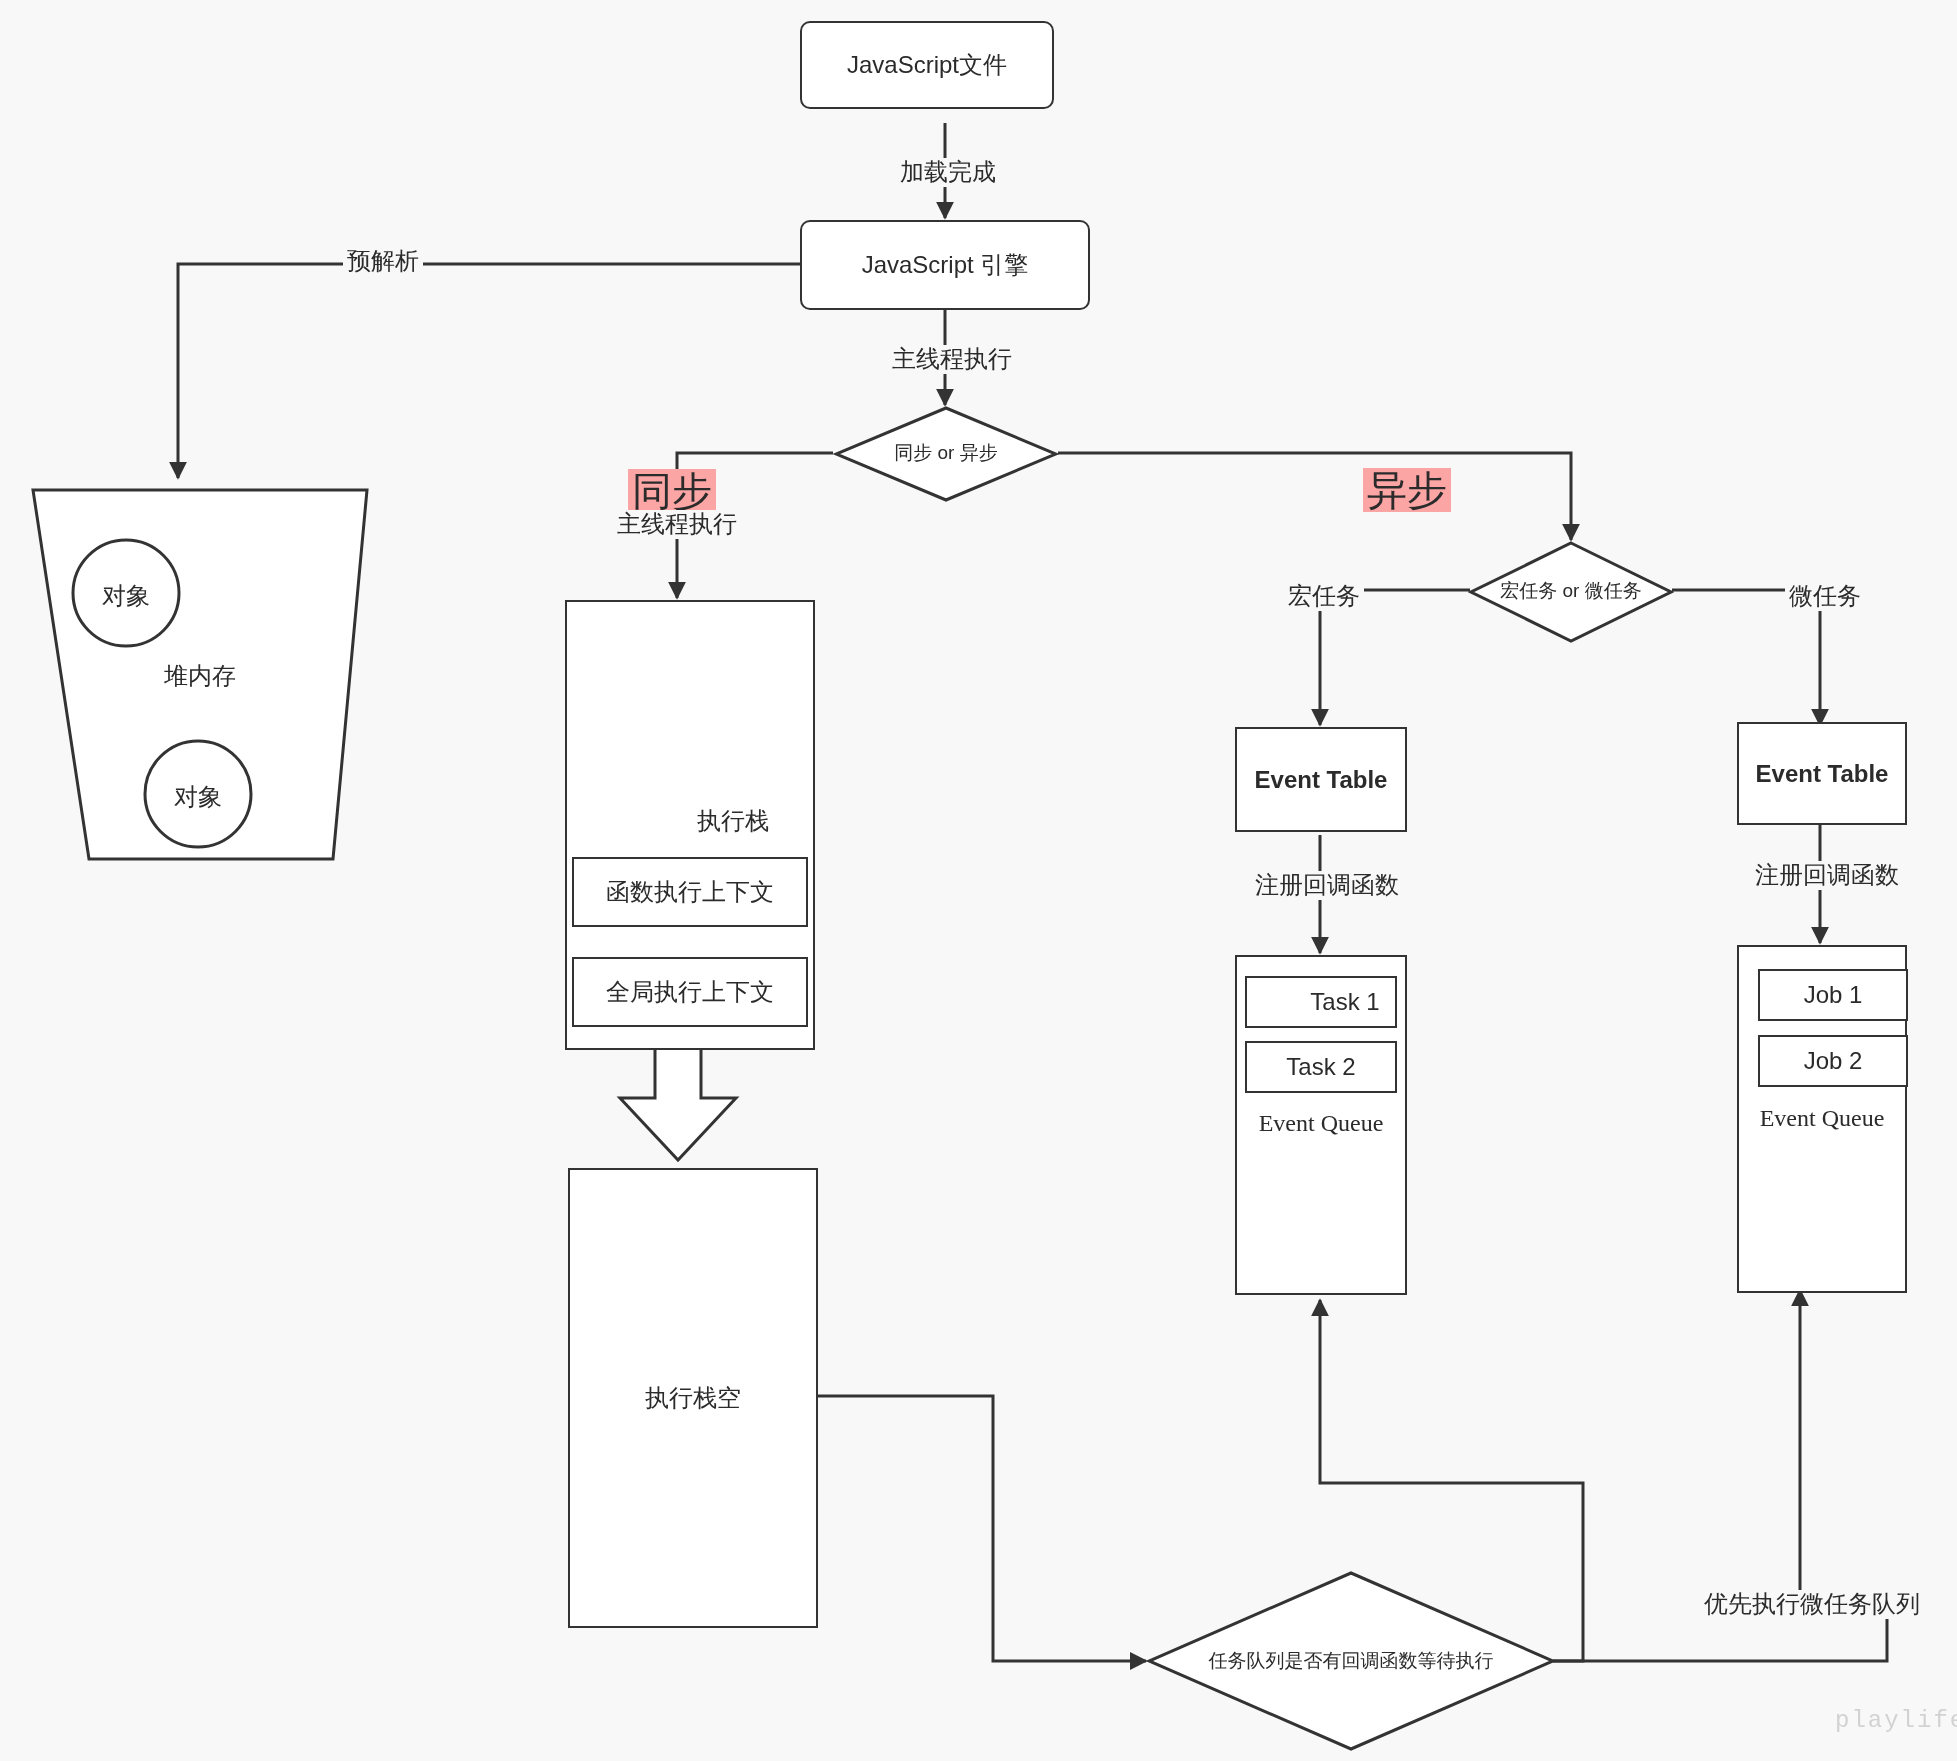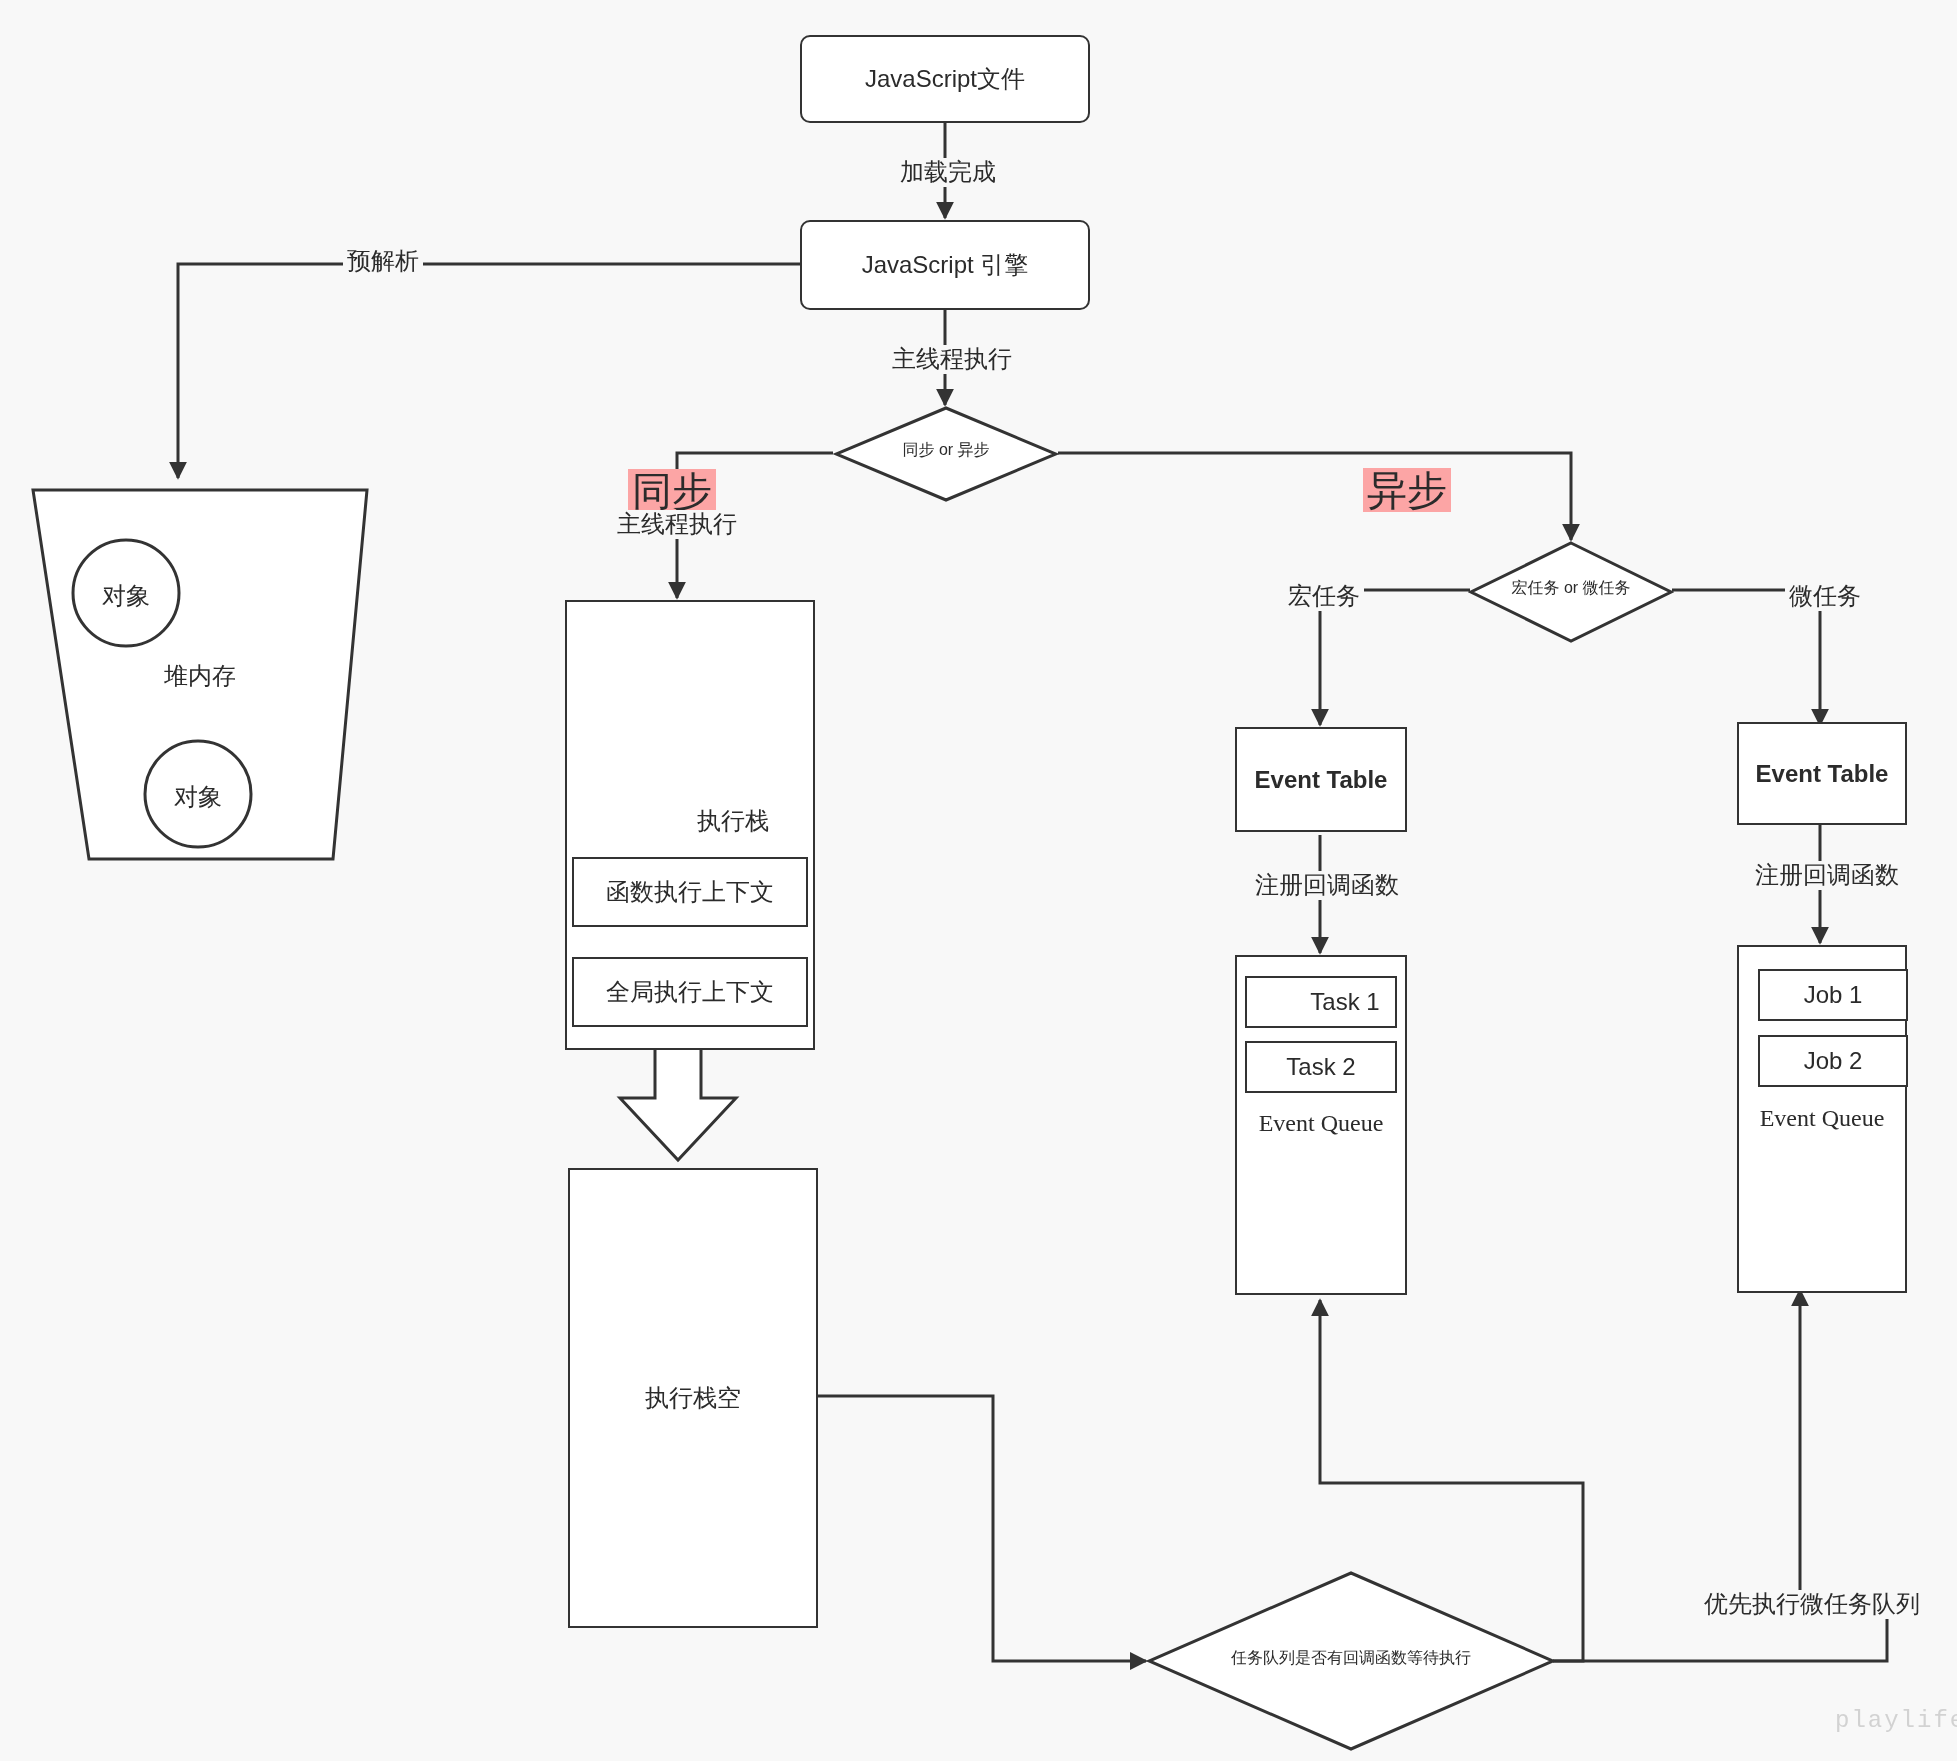--- a/index.html
+++ b/index.html
@@ -34,21 +34,21 @@
     position:absolute;background:#f8f8f8;
     color:#2b2b2b;font-size:24px;white-space:nowrap;
     padding:0 4px;line-height:1.2;
   }
   .big-branch-label{
     position:absolute;background:#fca5a5;
     color:#2b2b2b;font-size:40px;white-space:nowrap;
     padding:0 4px;line-height:1.1;margin-top:40px;
   }
   .diamond-text{
-    position:absolute;color:#2b2b2b;font-size:16px;
+    position:absolute;color:#2b2b2b;font-size:19px;
     white-space:nowrap;text-align:center;
   }
   .watermark{
     position:absolute;color:#d2d2d2;font-size:24px;
     font-family:"Liberation Mono","DejaVu Sans Mono",monospace;
     letter-spacing:2px;white-space:nowrap;
   }
 </style>
 </head>
 <body>
@@ -84,21 +84,21 @@
       <path d="M 655 1050 L 655 1098 L 620 1098 L 678 1160 L 736 1098 L 701 1098 L 701 1050" fill="#ffffff" stroke="#333333" stroke-width="3" stroke-linejoin="miter"></path>
 
       <path d="M 818 1396 L 993 1396 L 993 1661 L 1146 1661" marker-end="url(#arrow)"></path>
 
       <path d="M 1553 1661 L 1583 1661 L 1583 1483 L 1320 1483 L 1320 1300" marker-end="url(#arrow)"></path>
 
       <path d="M 1553 1661 L 1887 1661 L 1887 1604 L 1800 1604 L 1800 1290" marker-end="url(#arrow)"></path>
     </g>
   </svg>
 
-  <div class="shape rounded" style="left:800px;top:35px;width:290px;height:88px;">
+  <div class="shape rounded" style="left:800px;top:21px;width:254px;height:88px;">
     <span class="node-label">JavaScript文件</span>
   </div>
 
   <div class="edge-label" style="left:896px;top:158px;">加载完成</div>
 
   <div class="shape rounded" style="left:800px;top:220px;width:290px;height:90px;">
     <span class="node-label">JavaScript 引擎</span>
   </div>
 
   <div class="edge-label" style="left:343px;top:247px;">预解析</div>

